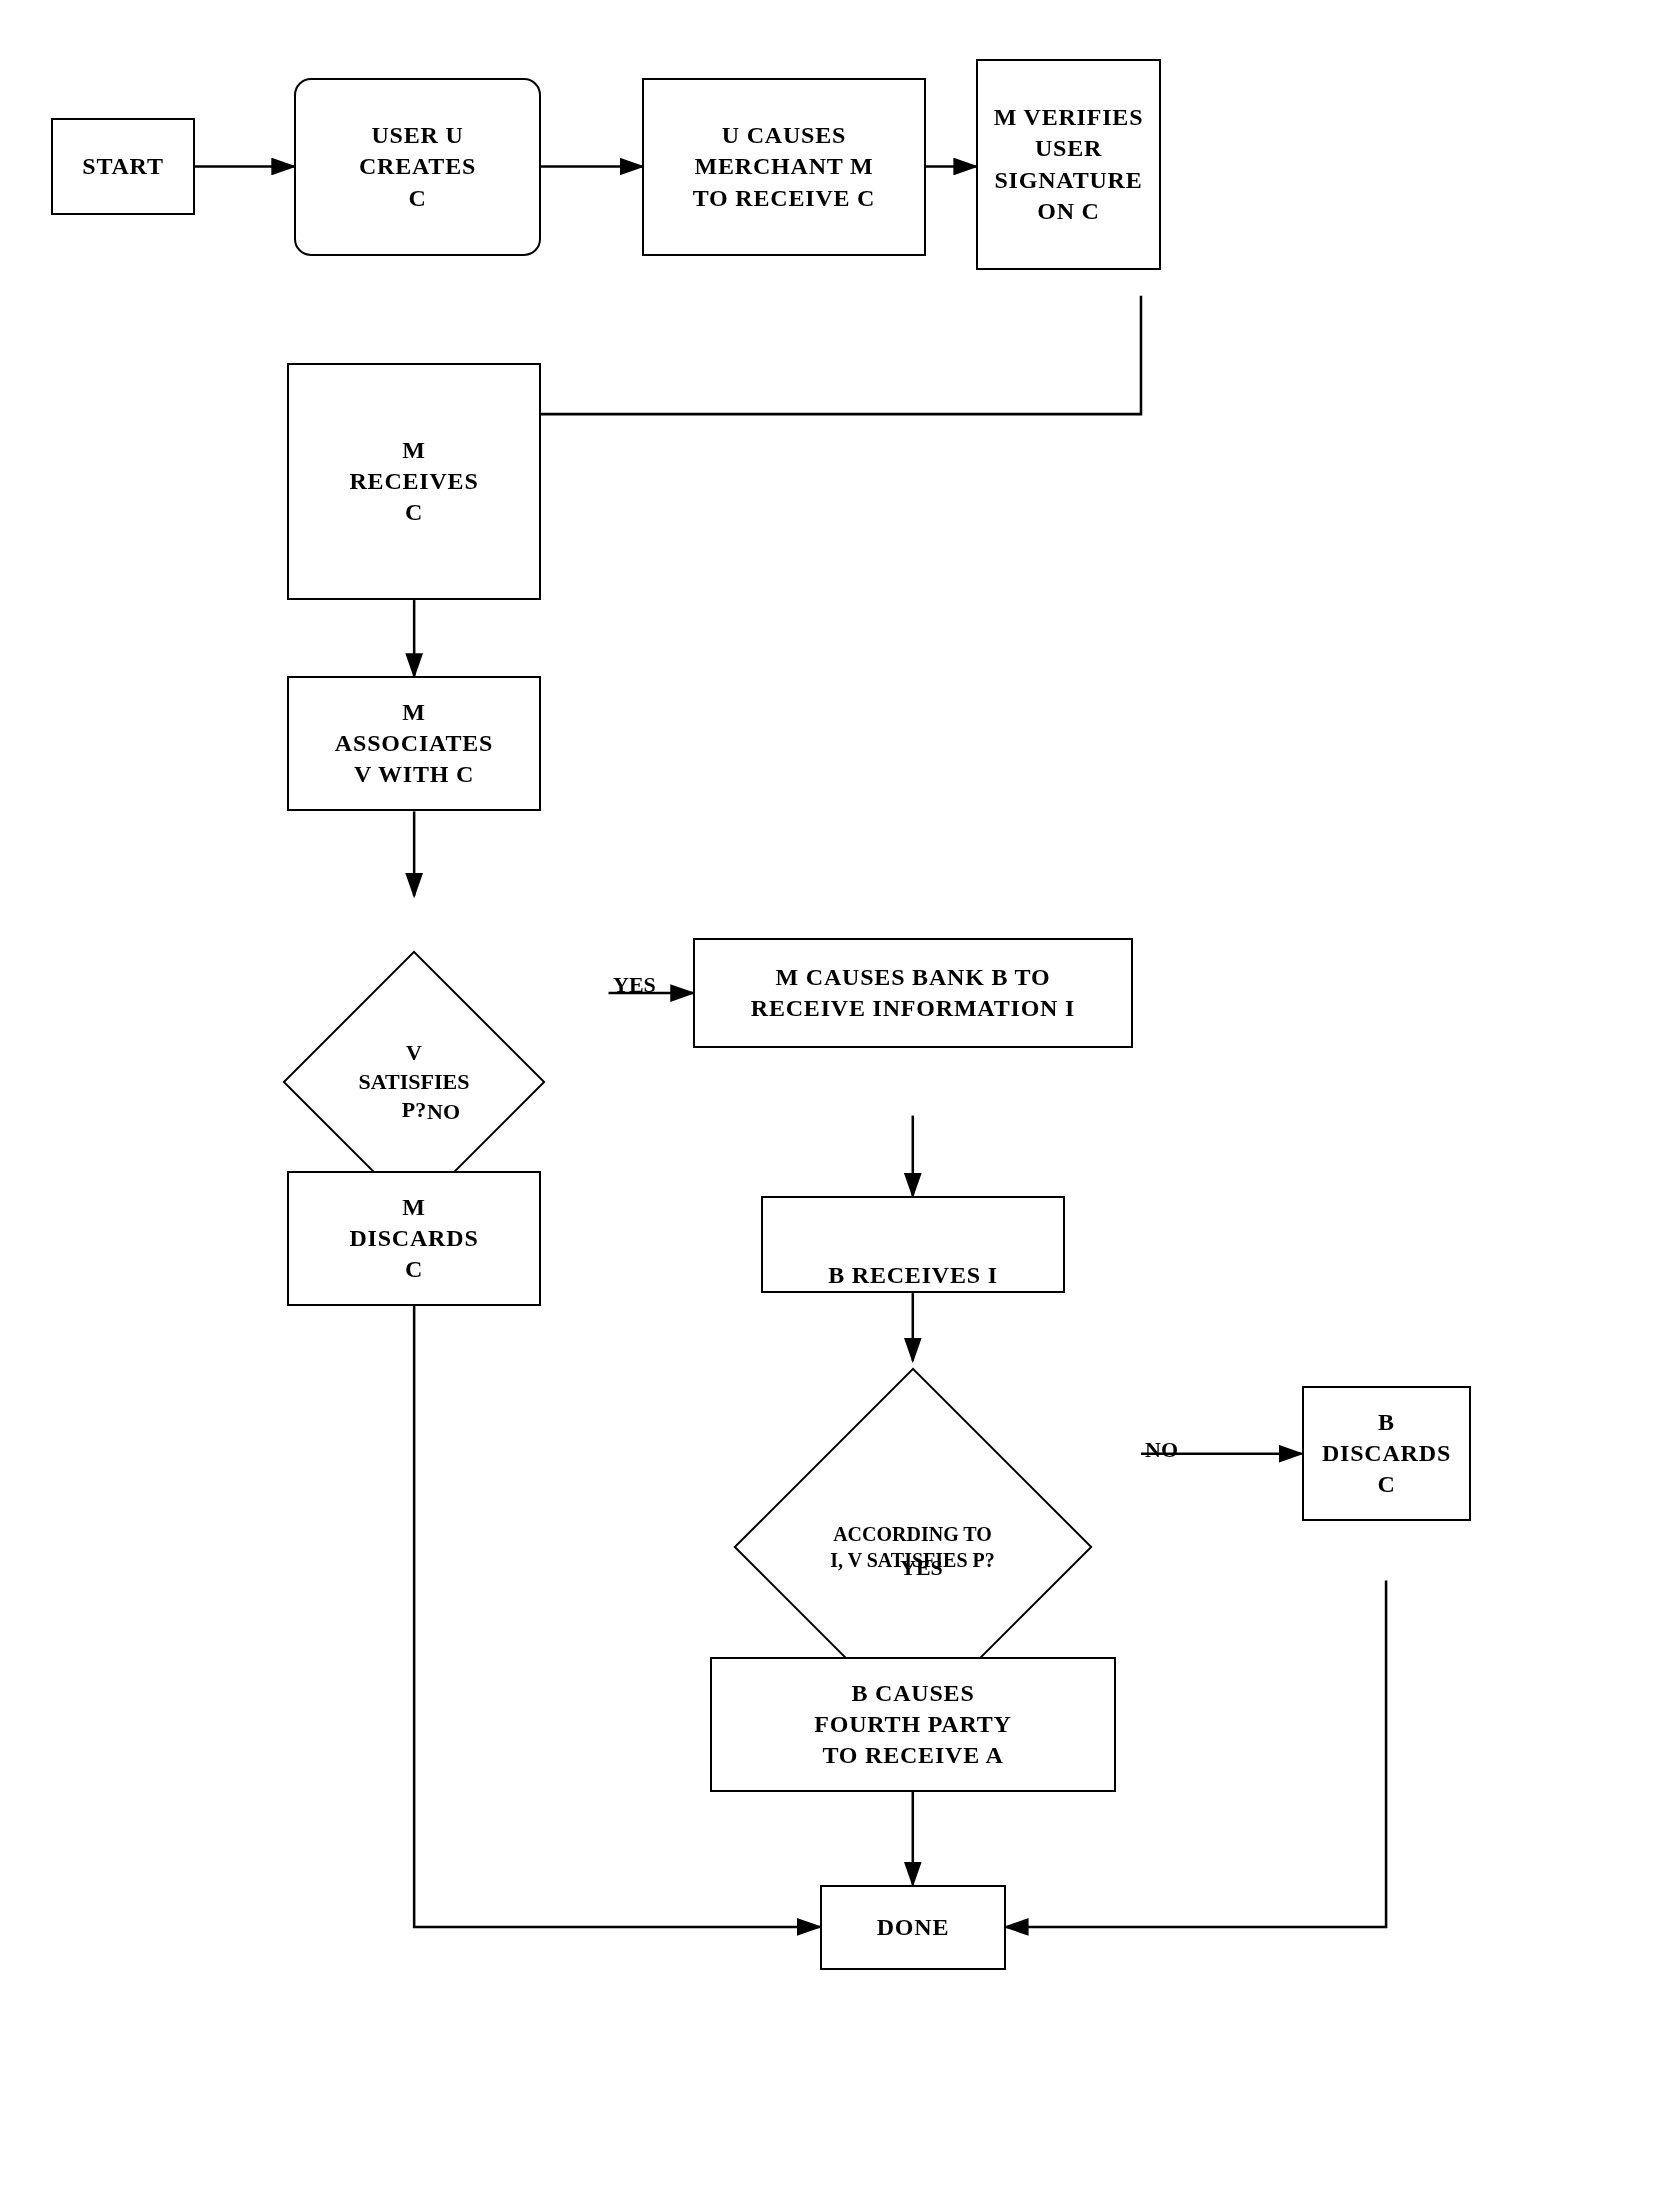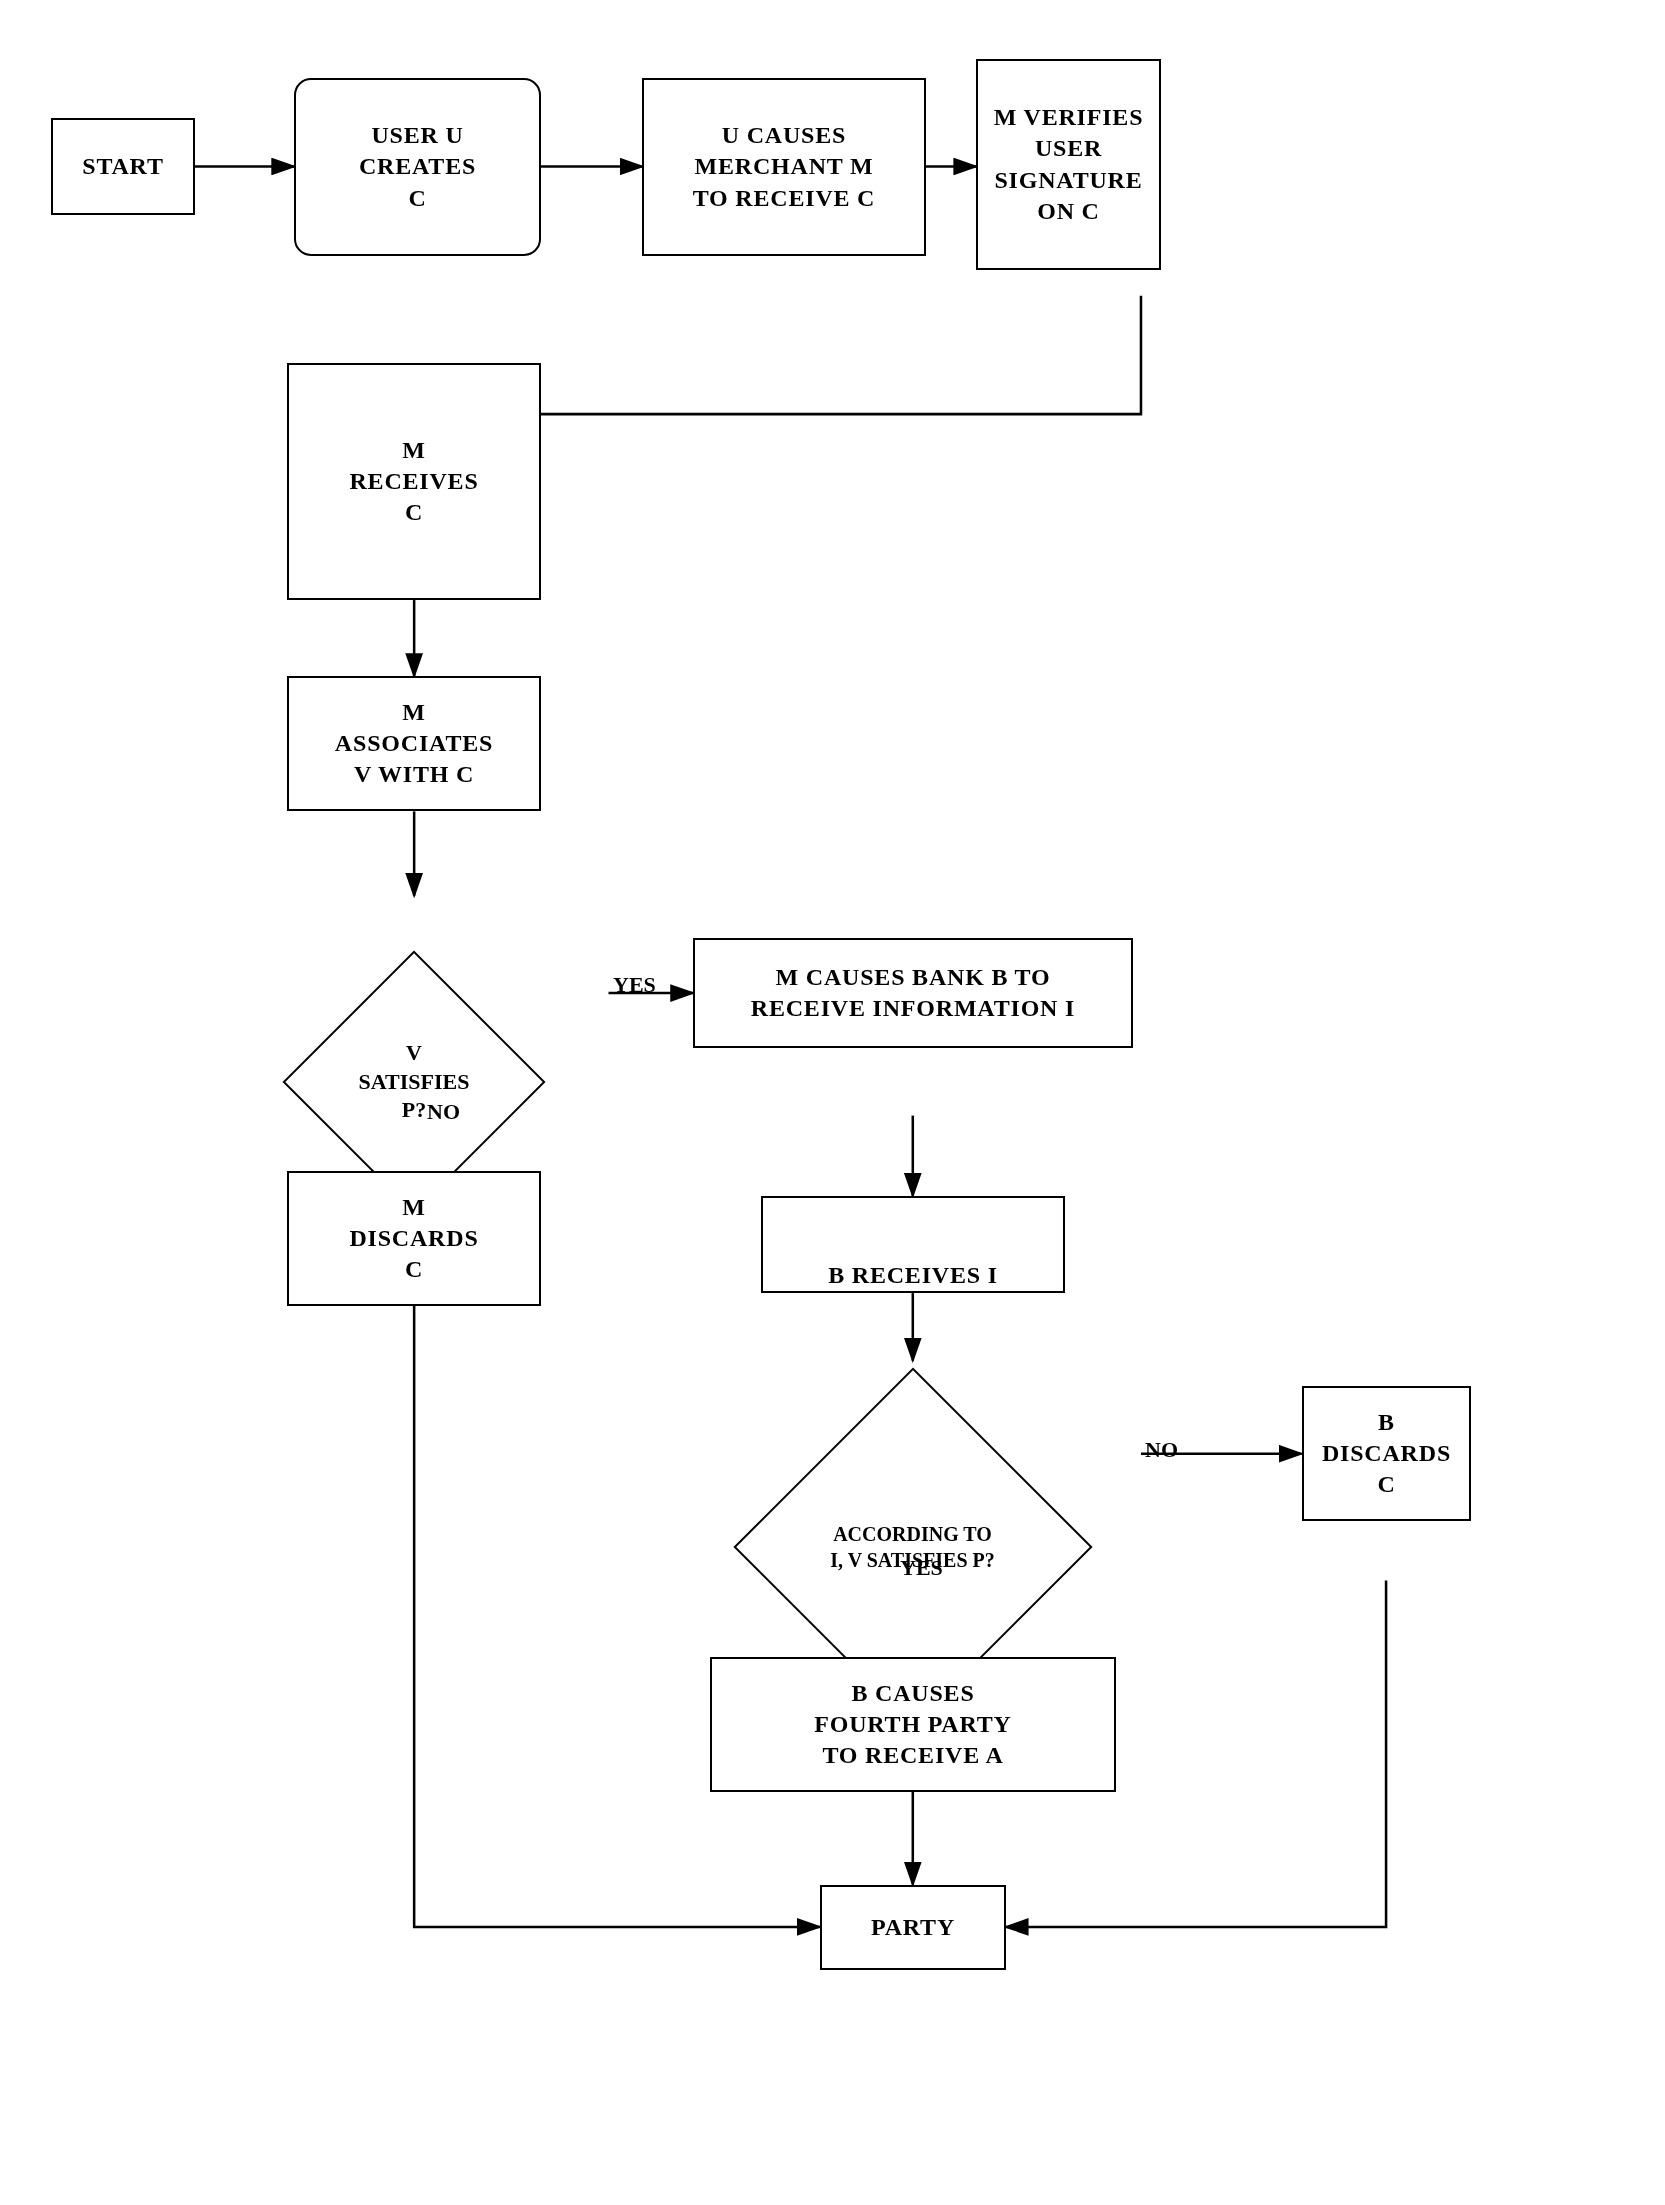--- a/index.html
+++ b/index.html
@@ -194,17 +194,17 @@
 C</span>
   </div>
 
   <div class="node rect" style="left:710px; top:1657px; width:406px; height:135px;">
     <span style="white-space:pre-line;">B CAUSES
 FOURTH PARTY
 TO RECEIVE A</span>
   </div>
 
   <div class="node rect" style="left:820px; top:1885px; width:186px; height:85px;">
-    <span>PARTY</span>
+    <span>DONE</span>
   </div>
 
 </div>
 
 
 </body></html>

